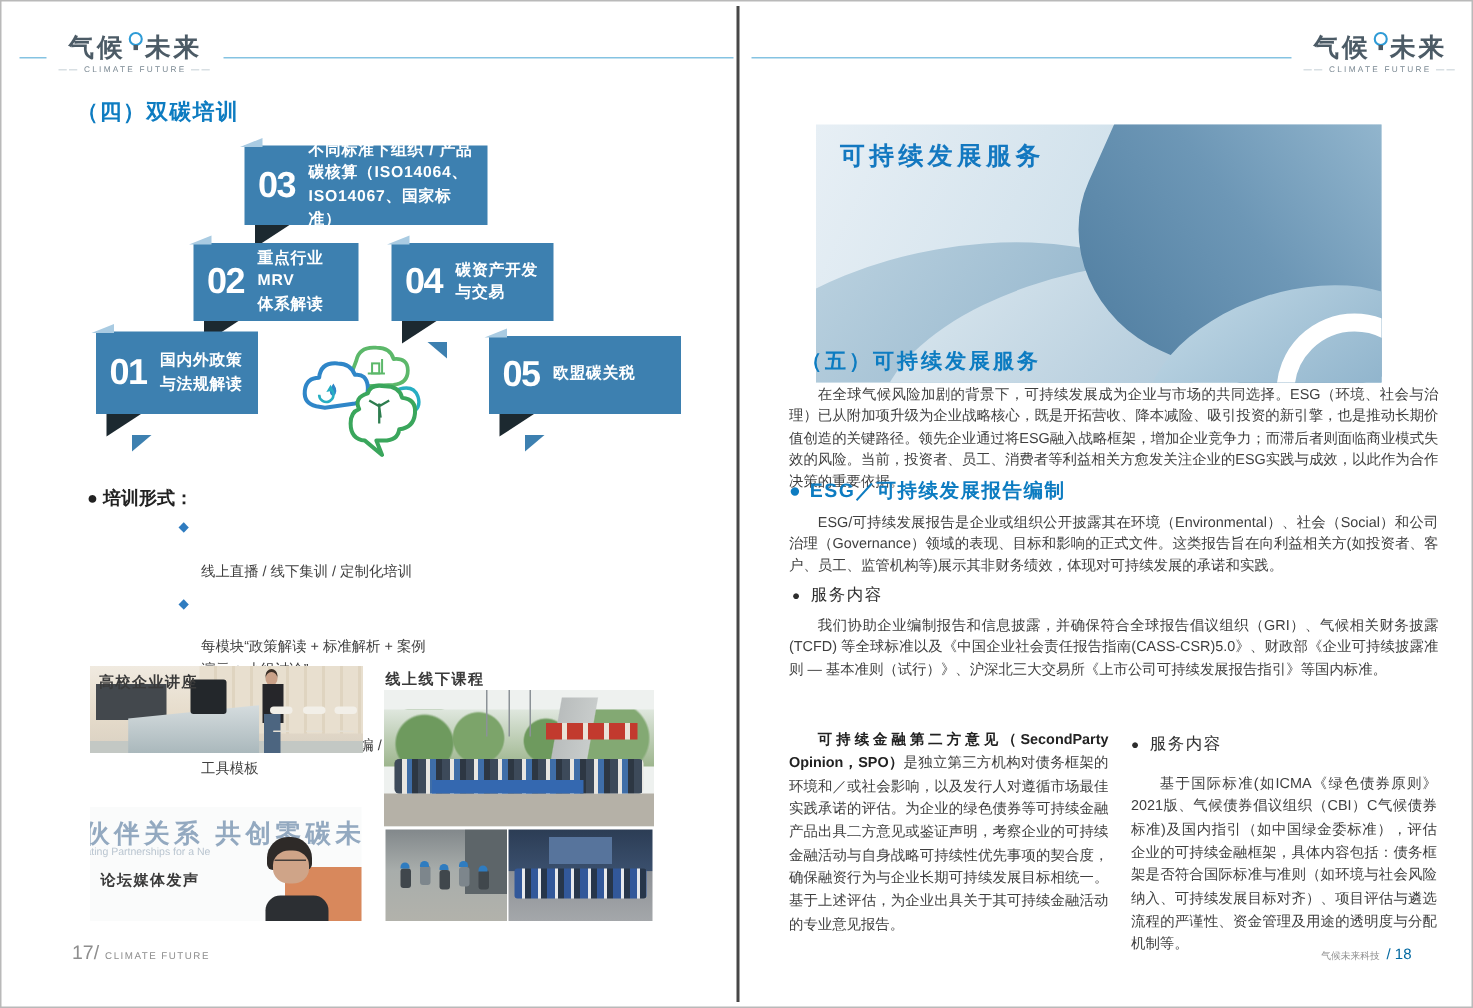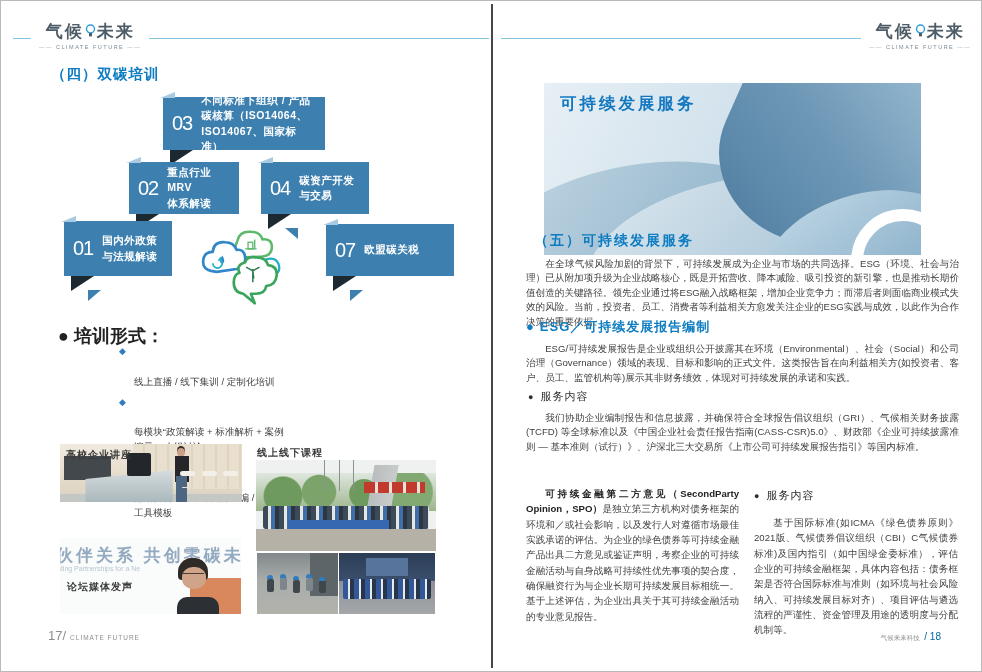--- a/index.html
+++ b/index.html
@@ -6,43 +6,43 @@
   body { background:#e8e8e8; font-family:"Liberation Sans","DejaVu Sans",sans-serif; }
   .spread { position:relative; width:982px; height:672px; background:#fff;
             border:1px solid #b9b9b9; overflow:hidden; }
   .divider { position:absolute; left:490px; top:3px; bottom:3px; width:2px; background:#474747; }
   .hline { position:absolute; top:37px; height:1px; background:#85c3e2; }
   .hline.l { left:12px; width:476px; }
   .hline.r { left:500px; width:470px; }
 
   
   .logo { position:absolute; top:19px; background:#fff; padding:0 8px; text-align:center; }
-  .logo .cn { font-size:17px; font-weight:700; color:#4c5b66; letter-spacing:2px; display:flex; align-items:flex-end; justify-content:center; }
+  .logo .cn { font-size:17px; font-weight:700; color:#4c5b66; letter-spacing:2px; display:flex; align-items:flex-start; justify-content:center; }
   .logo .bulb { display:inline-block; margin:0 1px; }
   .logo .en { font-size:5.5px; color:#7c8a94; letter-spacing:1.5px; margin-top:1px; }
   .logo .en::before, .logo .en::after { content:"—— "; color:#9fb0ba; }
   .logo .en::after { content:" ——"; }
 
   
   .page-title { position:absolute; color:#0d7cc1; font-weight:800; }
   .title-l { left:50px; top:64px; font-size:14.5px; letter-spacing:1px; }
 
   .fc-box { position:absolute; background:#3d80b0; color:#fff; display:flex; align-items:center;
             padding:5px 9px; }
   .fc-box::before { content:""; position:absolute; left:-3px; top:-5px; width:0; height:0;
             border-bottom:6px solid #a9cbe2; border-left:15px solid transparent; }
   .fc-tail { position:absolute; left:7px; bottom:-15px; width:0; height:0;
             border-top:15px solid #1c2930; border-right:23px solid transparent; }
   .fc-tip { position:absolute; left:24px; bottom:-25px; width:0; height:0;
             border-top:11px solid #3d80b0; border-right:13px solid transparent; }
   .fc-tip.flip { transform:scaleX(-1); }
-  .fc-num { font-size:20px; font-weight:400; margin-right:9px; letter-spacing:-1px; }
+  .fc-num { font-size:24px; font-weight:700; margin-right:9px; letter-spacing:-1px; }
   .fc-text { font-size:10.5px; font-weight:700; line-height:1.45; white-space:pre-line; letter-spacing:0.5px; }
 
-  .train-head { position:absolute; left:57px; top:323px; font-size:18px; font-weight:800; color:#222; }
+  .train-head { position:absolute; left:57px; top:323px; font-size:12px; font-weight:800; color:#222; }
   .t-list { position:absolute; left:118px; top:344px; width:230px; }
   .t-item { position:relative; padding-left:15px; margin-bottom:6px; font-size:9.6px; color:#3f3f3f;
             line-height:1.55; white-space:pre-line; }
   .t-item .dia { position:absolute; left:0; top:0; color:#2f7cc0; font-size:9px; }
 
   .photo { position:absolute; overflow:hidden; }
   .ph-label { position:absolute; font-size:10px; font-weight:700; color:#3a3a3a; letter-spacing:1px; z-index:5; }
 
   
   .photo-lecture { left:59px; top:443px; width:182px; height:58px;
@@ -195,21 +195,21 @@
     <span class="fc-tip flip"></span>
   </div>
   <div class="fc-box" style="left:63px;top:220px;width:108px;height:55px;">
     <span class="fc-num">01</span>
     <span class="fc-text">国内外政策
 与法规解读</span>
     <span class="fc-tail"></span>
     <span class="fc-tip"></span>
   </div>
   <div class="fc-box" style="left:325px;top:223px;width:128px;height:52px;">
-    <span class="fc-num">07</span>
+    <span class="fc-num">05</span>
     <span class="fc-text">欧盟碳关税</span>
     <span class="fc-tail"></span>
     <span class="fc-tip"></span>
   </div>
 
   <div style="position:absolute;left:200px;top:226px;">
     <svg width="96" height="82" viewBox="0 0 100 86">
       <g fill="#fff" stroke-linejoin="round" stroke-linecap="round">
         <path d="M38 14 Q40 4 52 5 Q62 5 64 13 Q74 12 74 21 Q74 30 64 31 L42 32 Q34 30 35 22 Z" stroke="#5cb86a" stroke-width="2.6"></path>
         <path d="M10 46 Q1 44 2 35 Q3 26 12 26 Q13 15 25 16 Q34 16 37 24 Q45 23 46 32 Q47 42 37 44 L16 47 Z" stroke="#2f86c8" stroke-width="2.8"></path>

